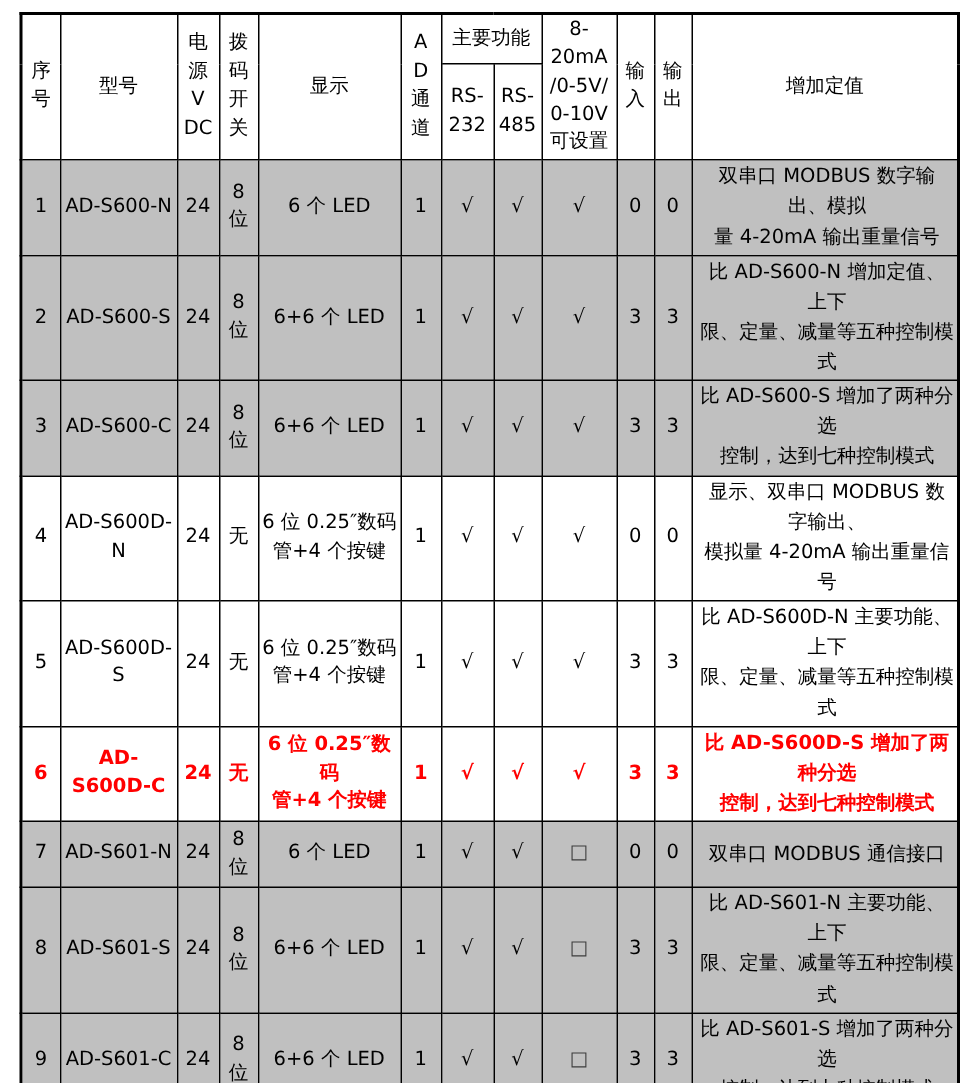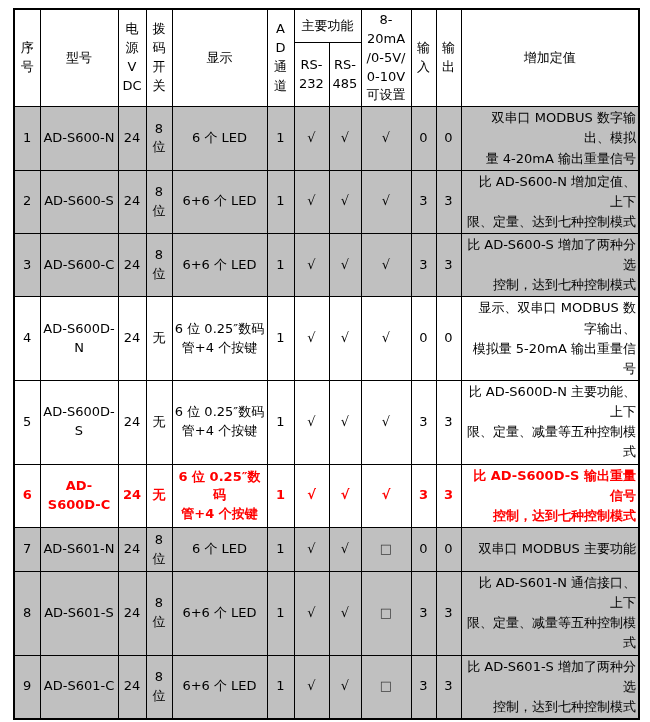--- a/index.html
+++ b/index.html
@@ -29,21 +29,21 @@
     white-space: pre-line;
     overflow: hidden;
     box-sizing: border-box;
   }
   thead tr.h1 { height: 33px; }
   thead tr.h2 { height: 62px; }
   tbody tr { height: 44px; background: #ffffff; }
   tbody tr.shaded { background: #c0c0c0; }
   tbody tr.hl td { color: #ff0000; font-weight: bold; }
   tbody td.func {
-    text-align: right;
+    text-align: center;
     padding-left: 5px;
     padding-right: 2px;
     line-height: 1.55;
   }
   tbody td.sq { color: #3c3c3c; font-weight: normal; }
 </style>
 </head>
 <body>
 
 <div class="page">
@@ -122,21 +122,21 @@
           <td>8
 位</td>
           <td>6+6 个 LED</td>
           <td>1</td>
           <td>√</td>
           <td>√</td>
           <td>√</td>
           <td>3</td>
           <td>3</td>
           <td class="func">比 AD-S600-N 增加定值、上下
-限、定量、达到七种控制模式</td>
+限、定量、减量等五种控制模式</td>
         </tr>
         <tr class="shaded">
           <td>3</td>
           <td>AD-S600-C</td>
           <td>24</td>
           <td>8
 位</td>
           <td>6+6 个 LED</td>
           <td>1</td>
           <td>√</td>
@@ -154,21 +154,21 @@
           <td>无</td>
           <td>6 位 0.25″数码
 管+4 个按键</td>
           <td>1</td>
           <td>√</td>
           <td>√</td>
           <td>√</td>
           <td>0</td>
           <td>0</td>
           <td class="func">显示、双串口 MODBUS 数字输出、
-模拟量 5-20mA 输出重量信号</td>
+模拟量 4-20mA 输出重量信号</td>
         </tr>
         <tr>
           <td>5</td>
           <td>AD-S600D-S</td>
           <td>24</td>
           <td>无</td>
           <td>6 位 0.25″数码
 管+4 个按键</td>
           <td>1</td>
           <td>√</td>
@@ -185,52 +185,52 @@
           <td>24</td>
           <td>无</td>
           <td>6 位 0.25″数码
 管+4 个按键</td>
           <td>1</td>
           <td>√</td>
           <td>√</td>
           <td>√</td>
           <td>3</td>
           <td>3</td>
-          <td class="func">比 AD-S600D-S 输出重量信号
+          <td class="func">比 AD-S600D-S 增加了两种分选
 控制，达到七种控制模式</td>
         </tr>
         <tr class="shaded">
           <td>7</td>
           <td>AD-S601-N</td>
           <td>24</td>
           <td>8
 位</td>
           <td>6 个 LED</td>
           <td>1</td>
           <td>√</td>
           <td>√</td>
           <td class="sq">□</td>
           <td>0</td>
           <td>0</td>
-          <td class="func">双串口 MODBUS 主要功能</td>
+          <td class="func">双串口 MODBUS 通信接口</td>
         </tr>
         <tr class="shaded">
           <td>8</td>
           <td>AD-S601-S</td>
           <td>24</td>
           <td>8
 位</td>
           <td>6+6 个 LED</td>
           <td>1</td>
           <td>√</td>
           <td>√</td>
           <td class="sq">□</td>
           <td>3</td>
           <td>3</td>
-          <td class="func">比 AD-S601-N 通信接口、上下
+          <td class="func">比 AD-S601-N 主要功能、上下
 限、定量、减量等五种控制模式</td>
         </tr>
         <tr class="shaded">
           <td>9</td>
           <td>AD-S601-C</td>
           <td>24</td>
           <td>8
 位</td>
           <td>6+6 个 LED</td>
           <td>1</td>

